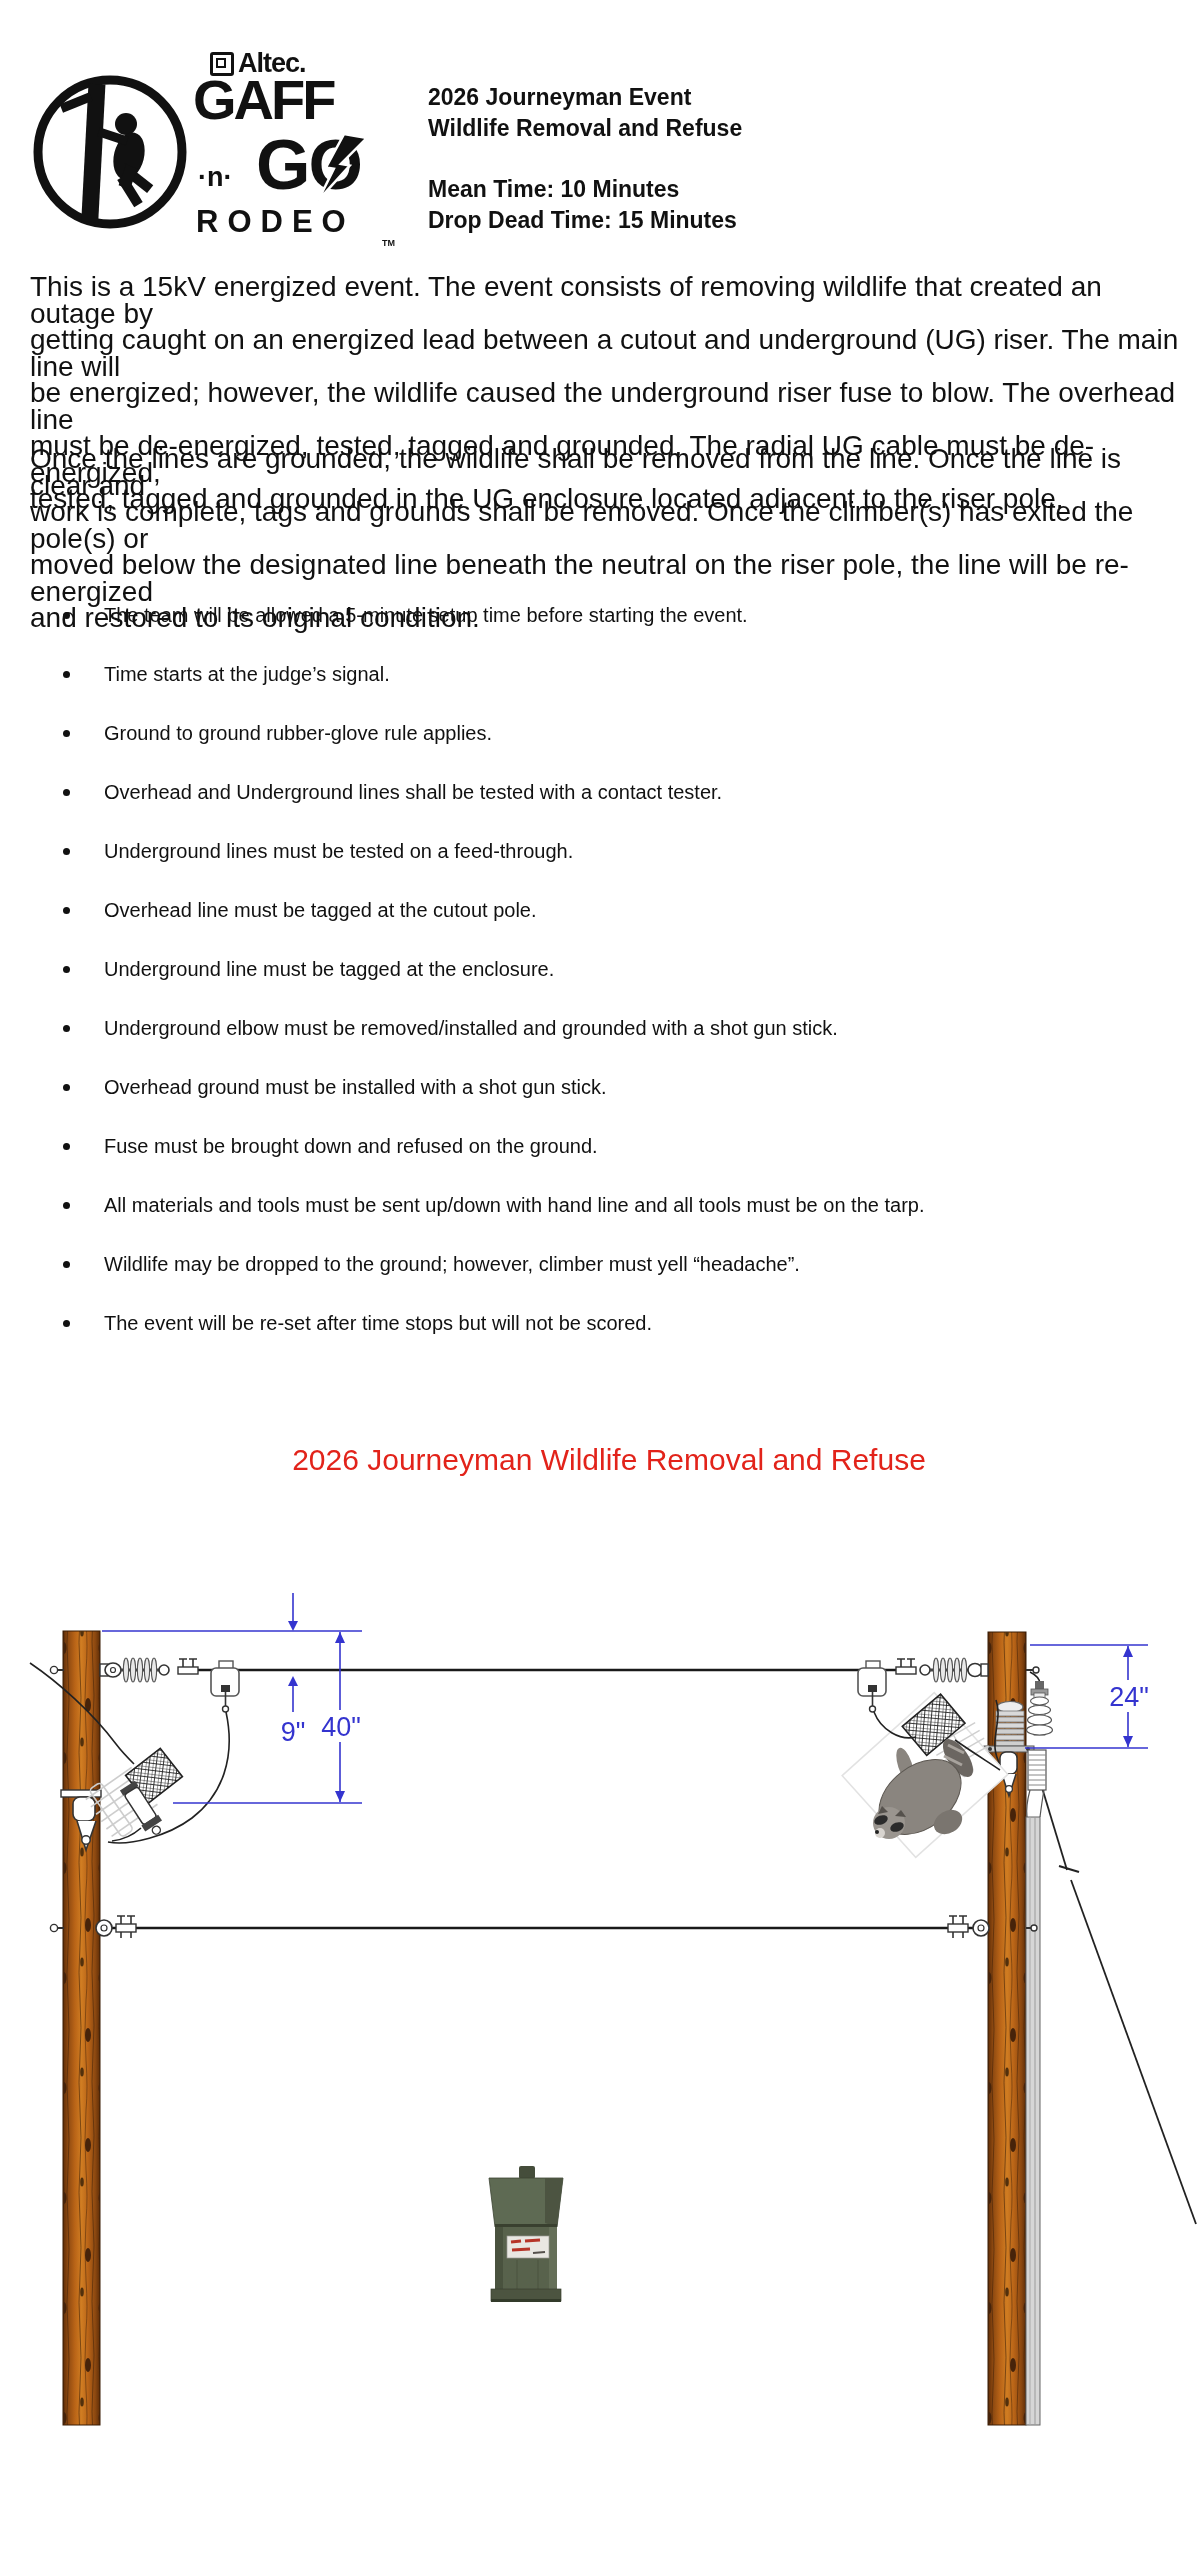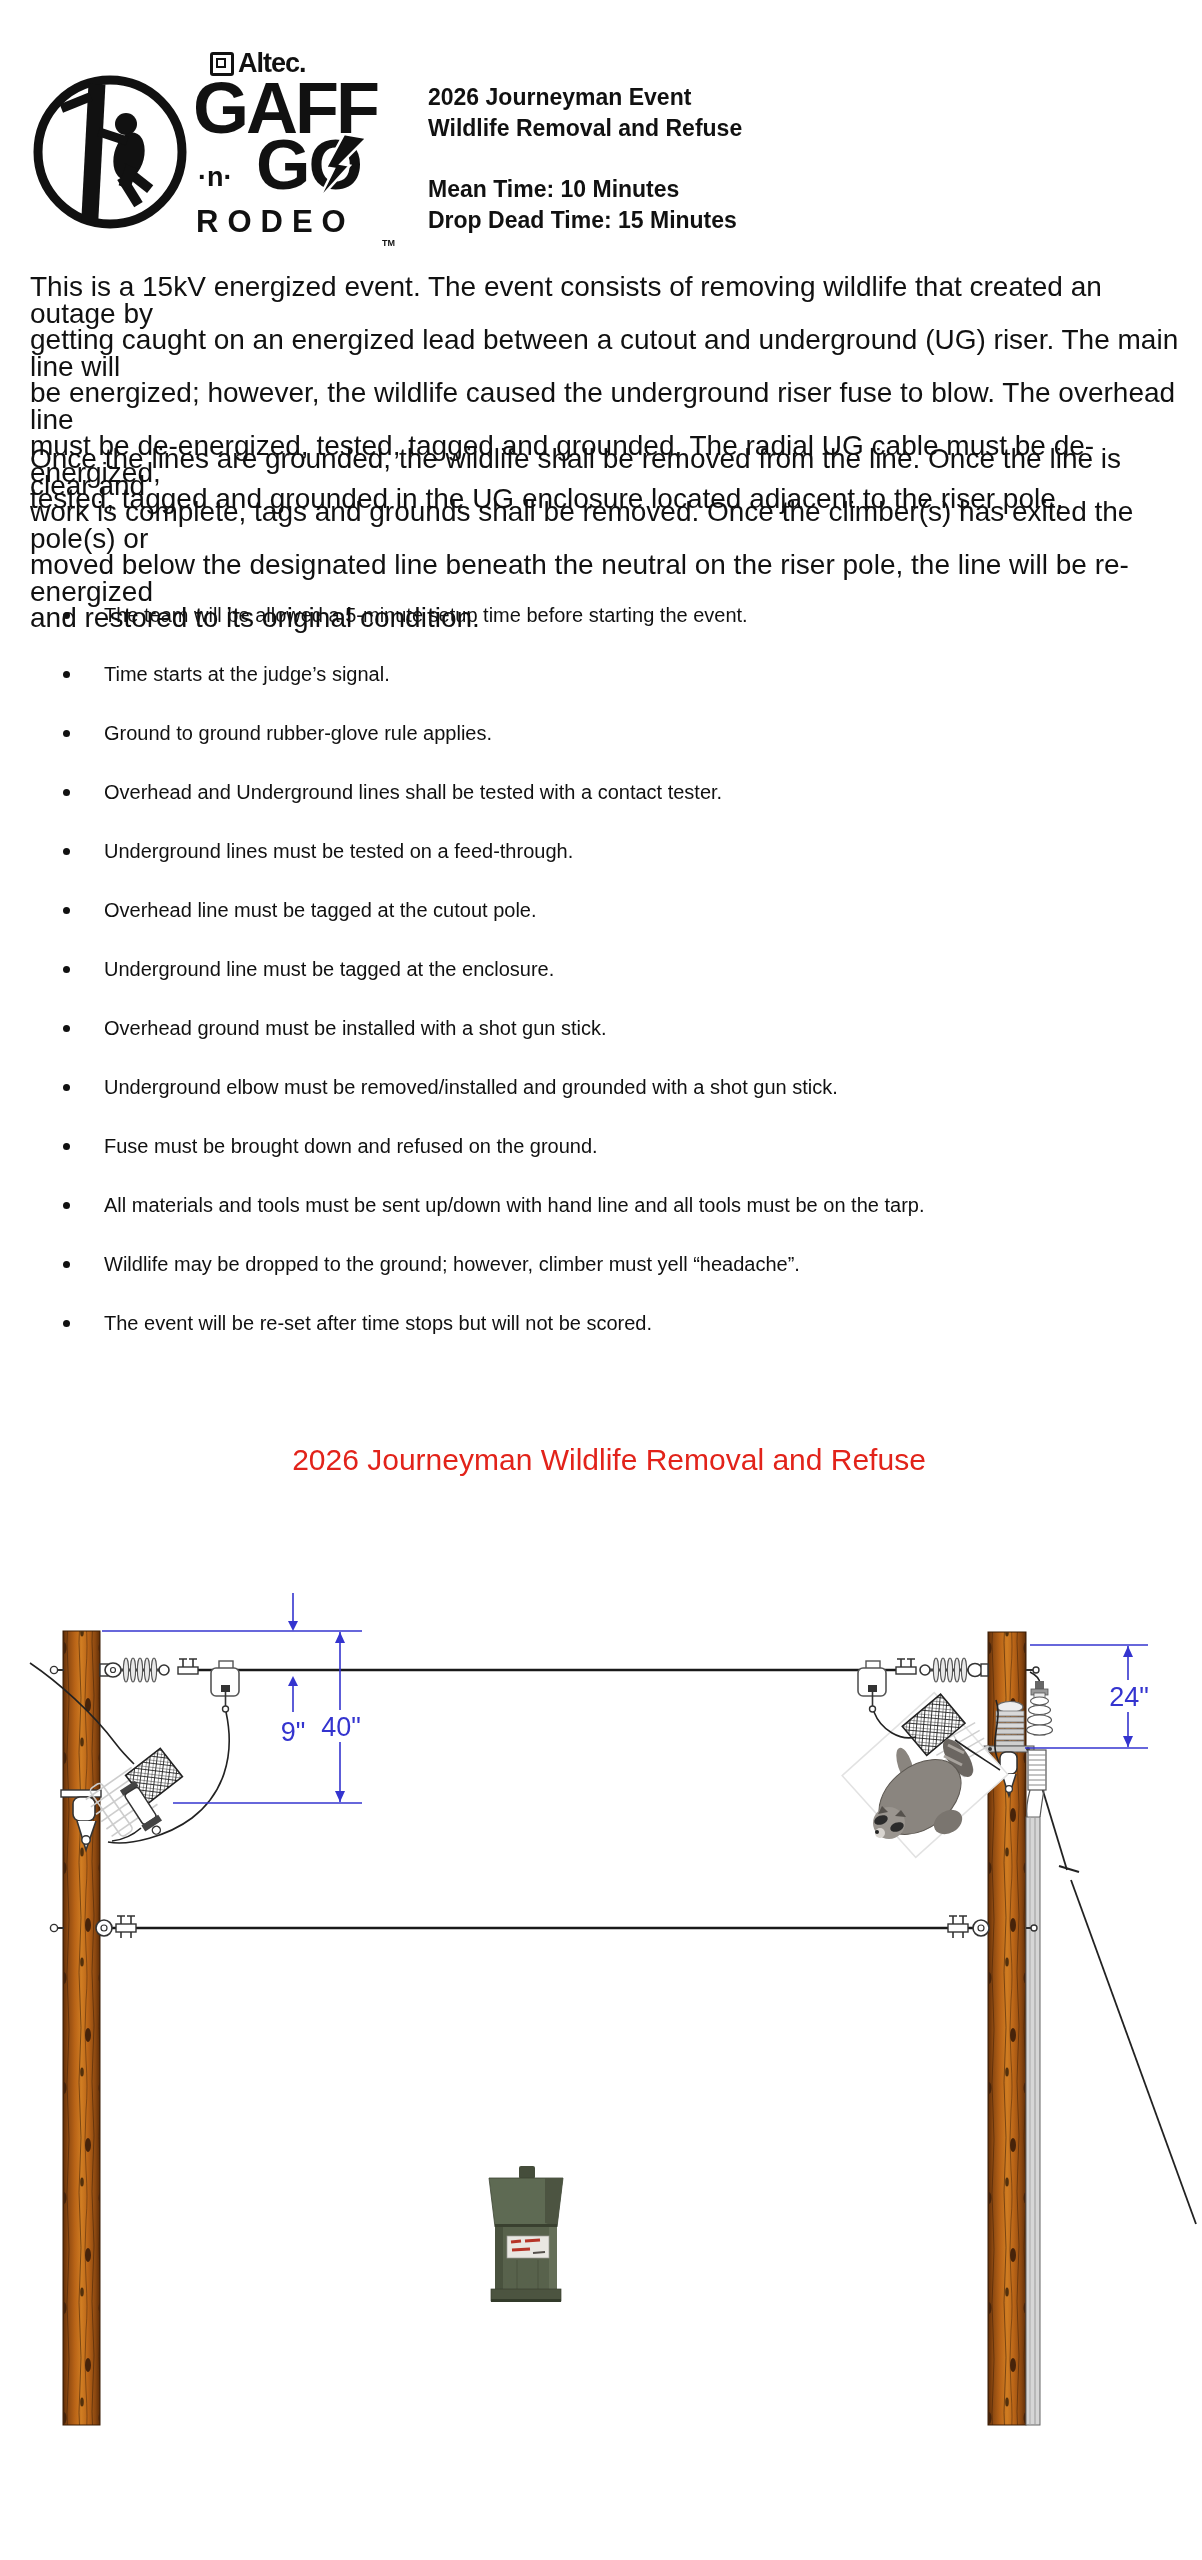--- a/index.html
+++ b/index.html
@@ -4,21 +4,21 @@
 <style>
   html,body{margin:0;padding:0;background:#ffffff;}
   body{width:1202px;height:2560px;position:relative;overflow:hidden;
        font-family:"Liberation Sans","DejaVu Sans",sans-serif;color:#111;}
   .abs{position:absolute;}
   
   #logo{left:30px;top:42px;width:390px;height:215px;}
   #logo-altec{left:180px;top:6px;font-size:27px;font-weight:800;letter-spacing:-1px;display:flex;align-items:center;gap:4px;}
   .altec-glyph{display:inline-block;width:18px;height:18px;border:3px solid #111;border-radius:3px;position:relative;}
   .altec-glyph:before{content:"";position:absolute;left:3px;top:3px;width:6px;height:6px;border:2px solid #111;}
-  #logo-gaff{left:163px;top:30px;font-size:72px;font-weight:800;letter-spacing:-3px;line-height:1;}
+  #logo-gaff{left:163px;top:30px;font-size:56px;font-weight:800;letter-spacing:-3px;line-height:1;}
   #logo-n{left:168px;top:120px;font-size:27px;font-weight:800;}
   #logo-go{left:226px;top:88px;font-size:70px;font-weight:800;letter-spacing:-2px;line-height:1;}
   #logo-rodeo{left:166px;top:162px;font-size:31px;font-weight:800;letter-spacing:9px;}
   #logo-tm{left:352px;top:196px;font-size:9px;font-weight:700;}
   
   #event-header{left:428px;top:82px;width:560px;}
   .h-line{font-size:23px;font-weight:700;line-height:31px;}
   .h-gap{height:30px;}
   
   .para{left:30px;width:1150px;font-size:28px;line-height:26.5px;white-space:pre-line;}
@@ -82,22 +82,22 @@
 and restored to its original condition.</div>
 
 <ul id="rules" class="abs">
   <li>The team will be allowed a 5-minute setup time before starting the event.</li>
   <li>Time starts at the judge’s signal.</li>
   <li>Ground to ground rubber-glove rule applies.</li>
   <li>Overhead and Underground lines shall be tested with a contact tester.</li>
   <li>Underground lines must be tested on a feed-through.</li>
   <li>Overhead line must be tagged at the cutout pole.</li>
   <li>Underground line must be tagged at the enclosure.</li>
+  <li>Underground elbow must be removed/installed and grounded with a shot gun stick.</li>
   <li>Overhead ground must be installed with a shot gun stick.</li>
-  <li>Underground elbow must be removed/installed and grounded with a shot gun stick.</li>
   <li>Fuse must be brought down and refused on the ground.</li>
   <li>All materials and tools must be sent up/down with hand line and all tools must be on the tarp.</li>
   <li>Wildlife may be dropped to the ground; however, climber must yell “headache”.</li>
   <li>The event will be re-set after time stops but will not be scored.</li>
 </ul>
 
 <div id="diagram-title" class="abs">2026 Journeyman Wildlife Removal and Refuse</div>
 
 <svg id="diagram" class="abs" viewBox="0 0 1202 1000">
   <defs>

